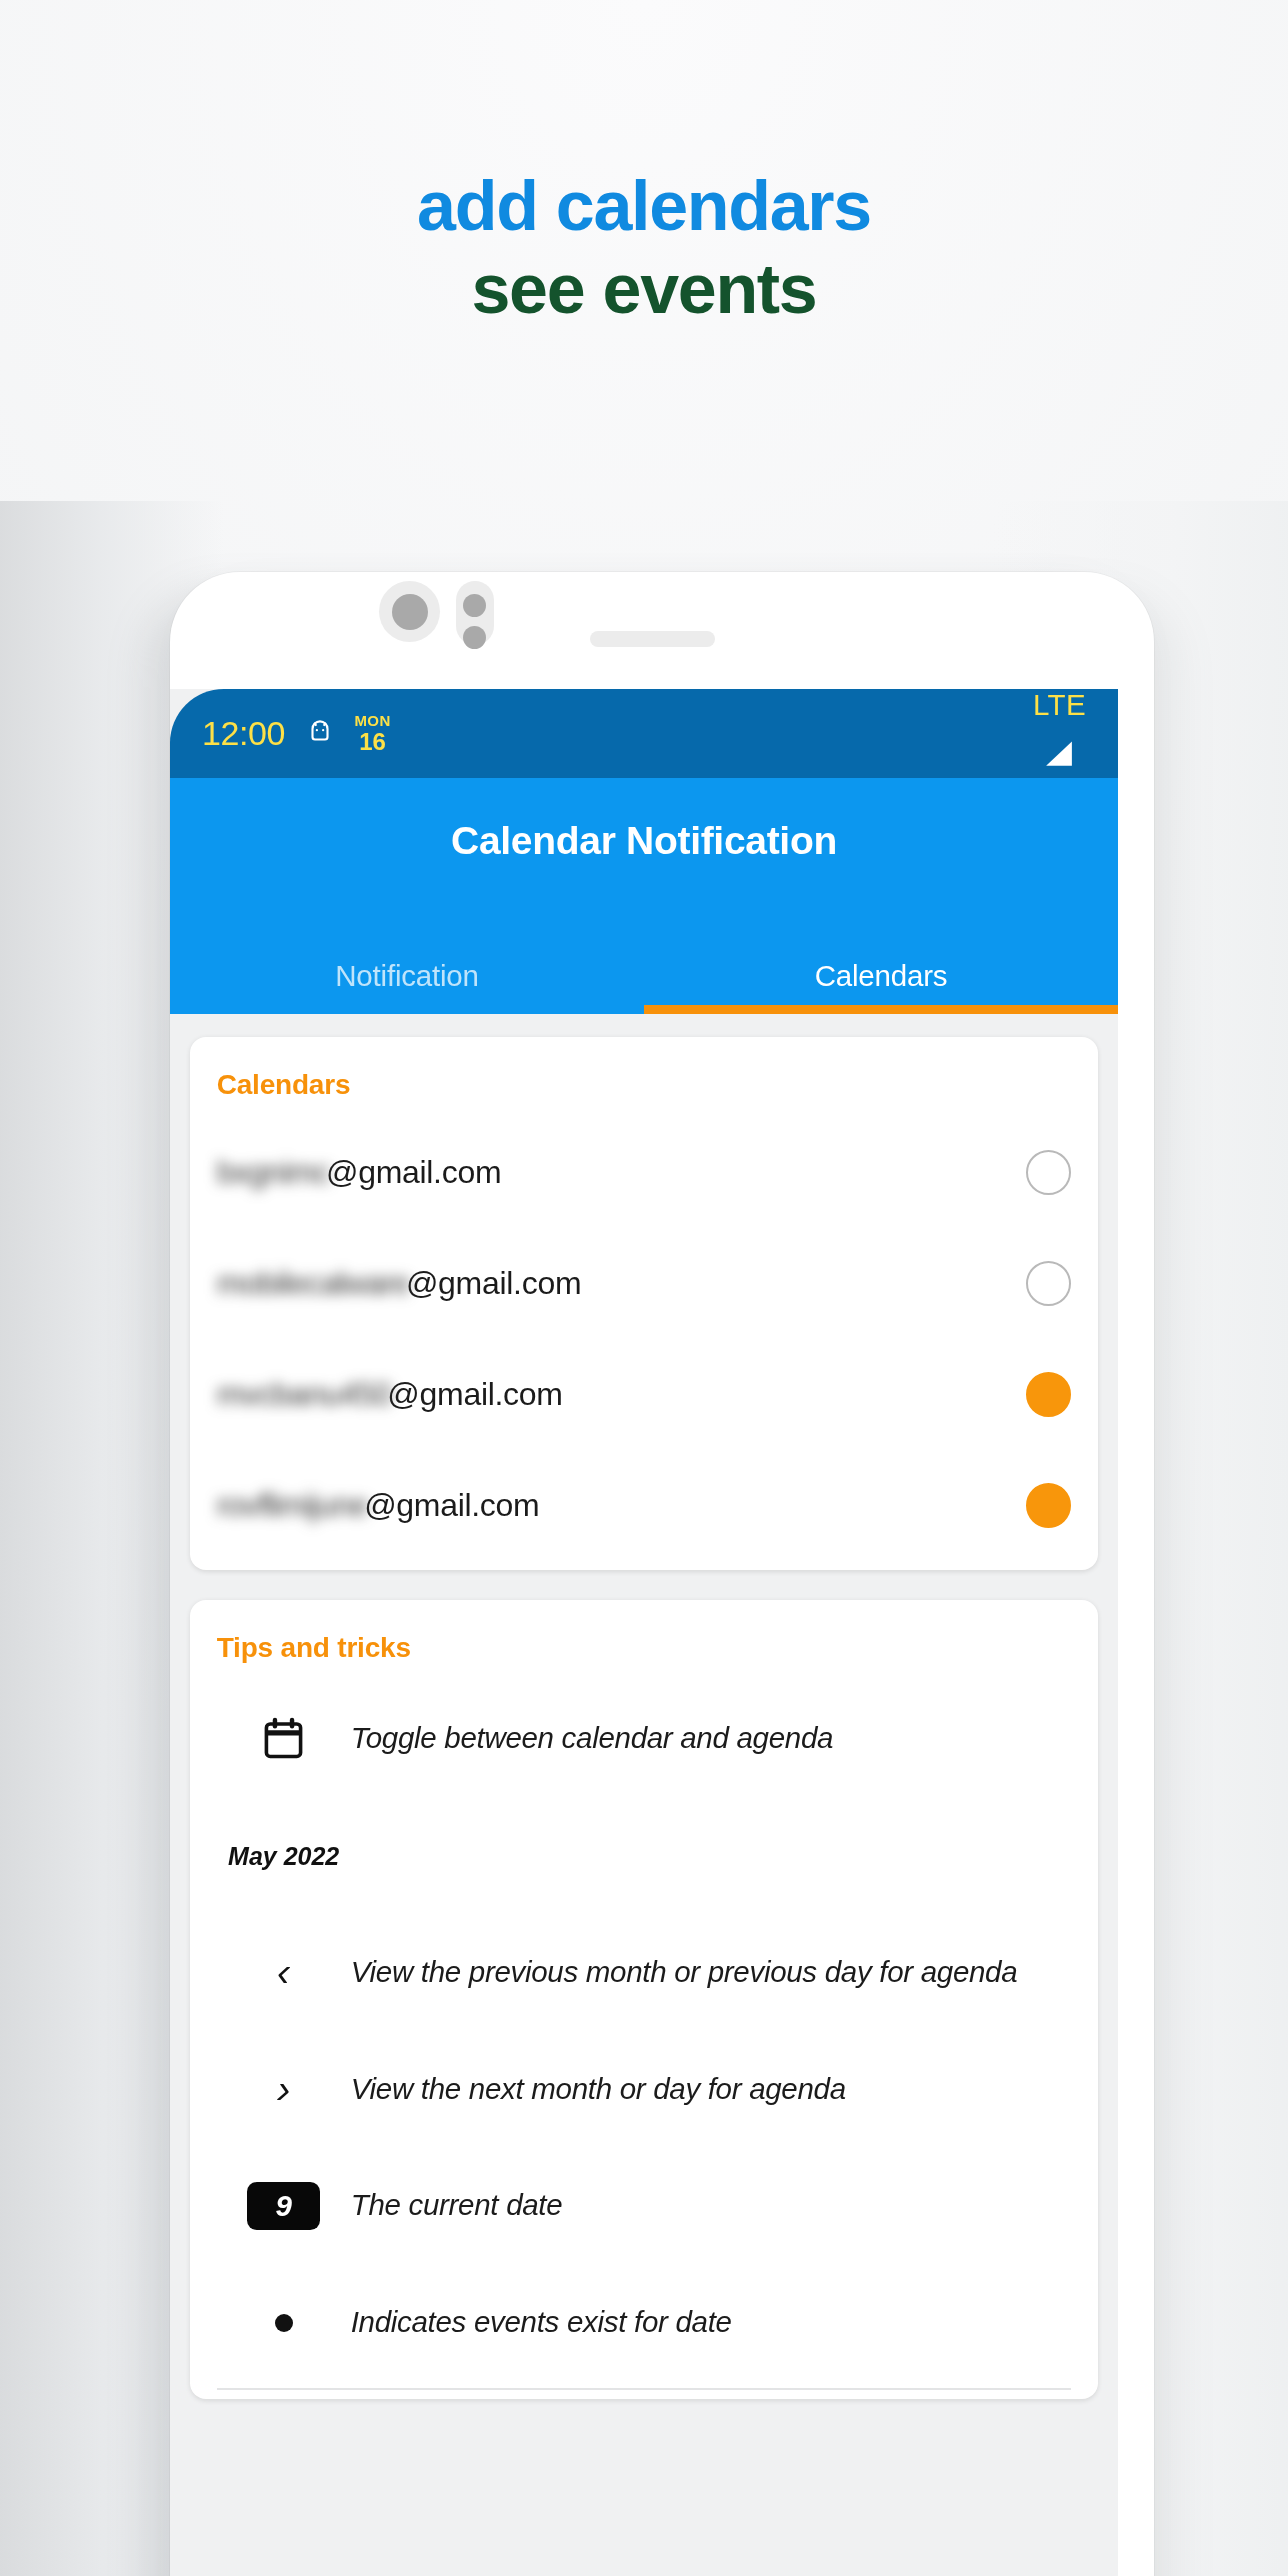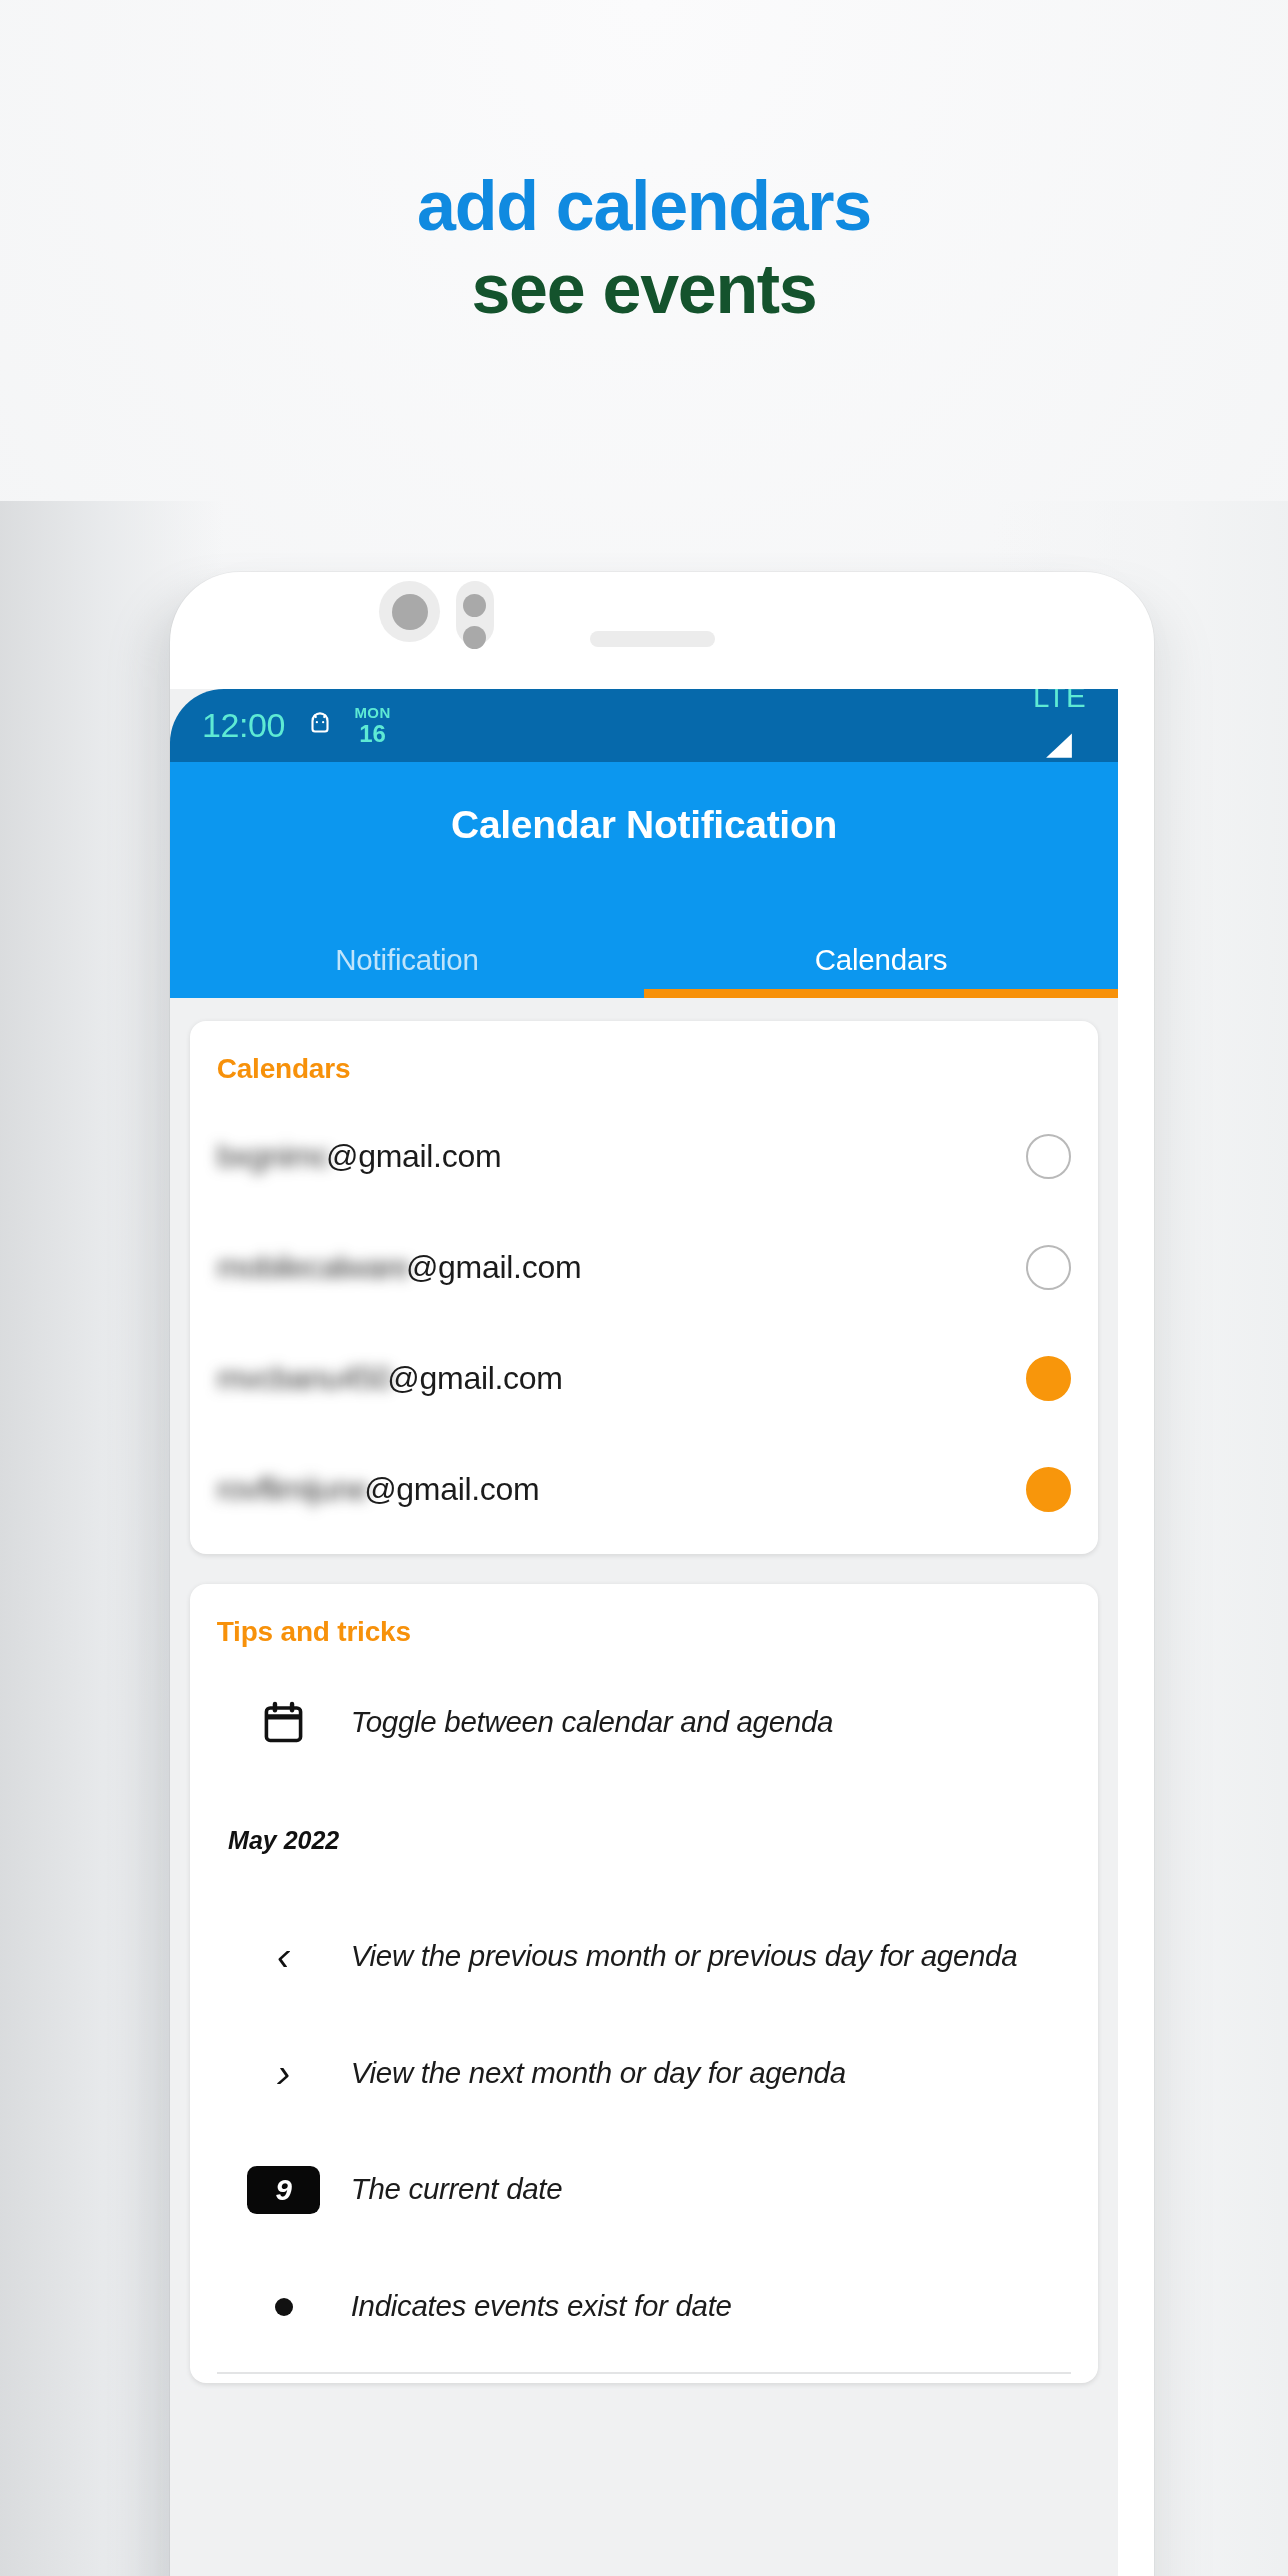--- a/index.html
+++ b/index.html
@@ -73,21 +73,21 @@
 
   
   .screen{
     position:absolute;left:170px;top:689px;width:948px;height:1887px;
     overflow:hidden;background:#f0f1f2;
   }
 
   .statusbar{
     position:relative;height:73px;background:#0669ab;
     border-top-left-radius:54px;
-    display:flex;align-items:center;padding:0 32px;color:#5eead4;
+    display:flex;align-items:center;padding:8px 32px;color:#fde047;
   }
   .sb-left{display:flex;align-items:center;gap:19.7px;}
   .sb-time{font-size:34px;font-weight:500;letter-spacing:-0.4px;}
   .sb-right{margin-left:auto;display:flex;align-items:center;gap:18px;flex-direction:column;}
   .sb-lte{font-size:29.5px;font-weight:500;letter-spacing:0.4px;}
   .mon16{line-height:1;text-align:center;}
   .mon16 .m{display:block;font-size:15px;font-weight:bold;letter-spacing:0.4px;}
   .mon16 .d{display:block;font-size:24px;font-weight:bold;margin-top:1.8px;}
 
   .appbar{

